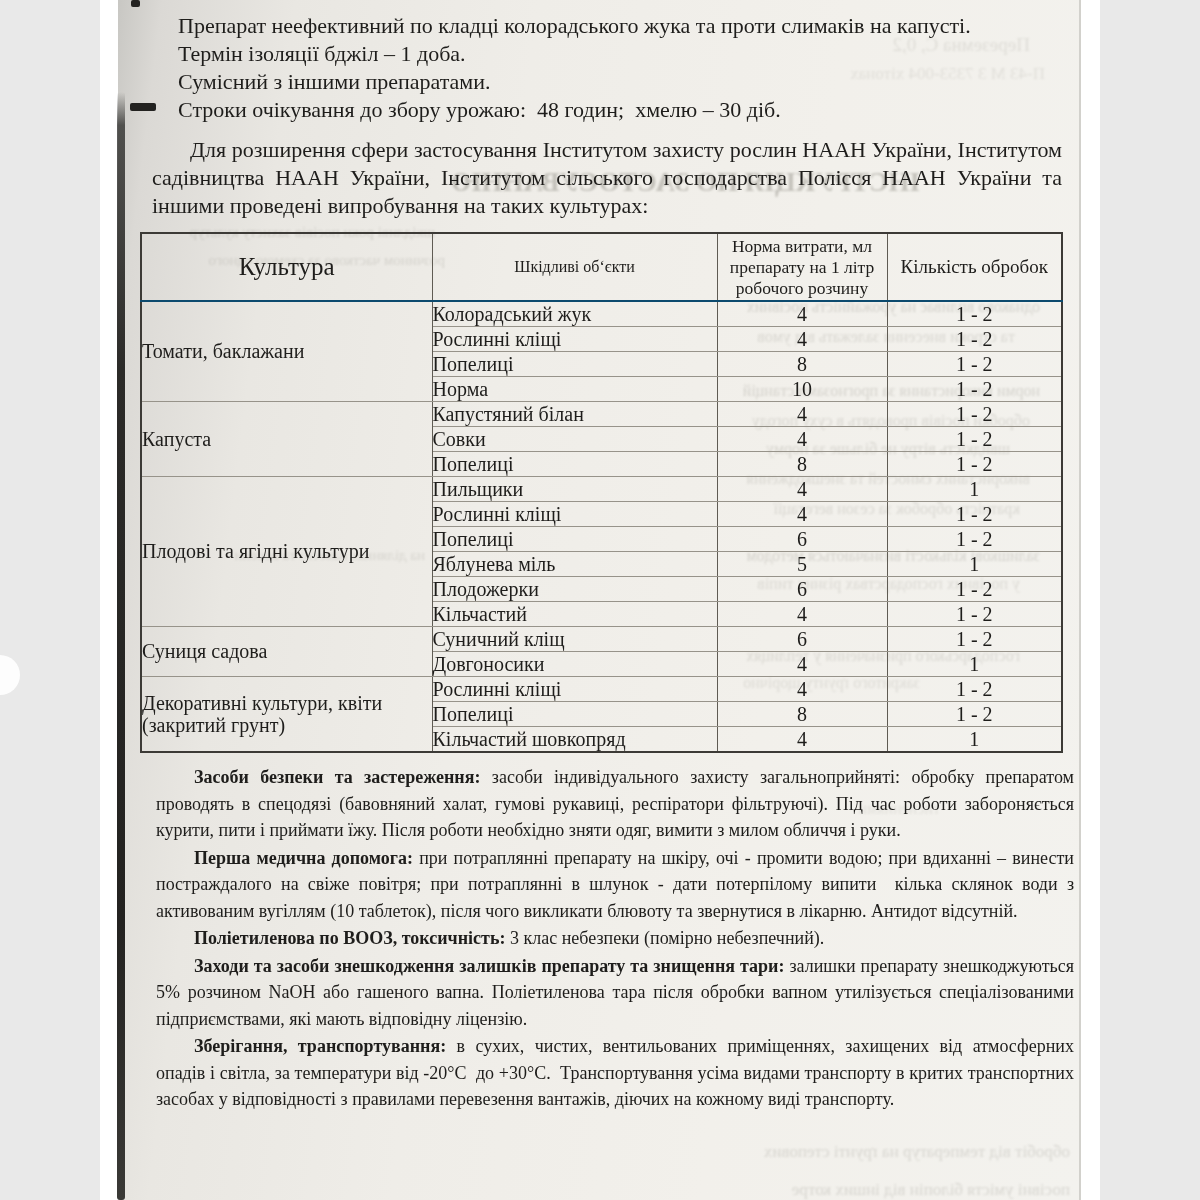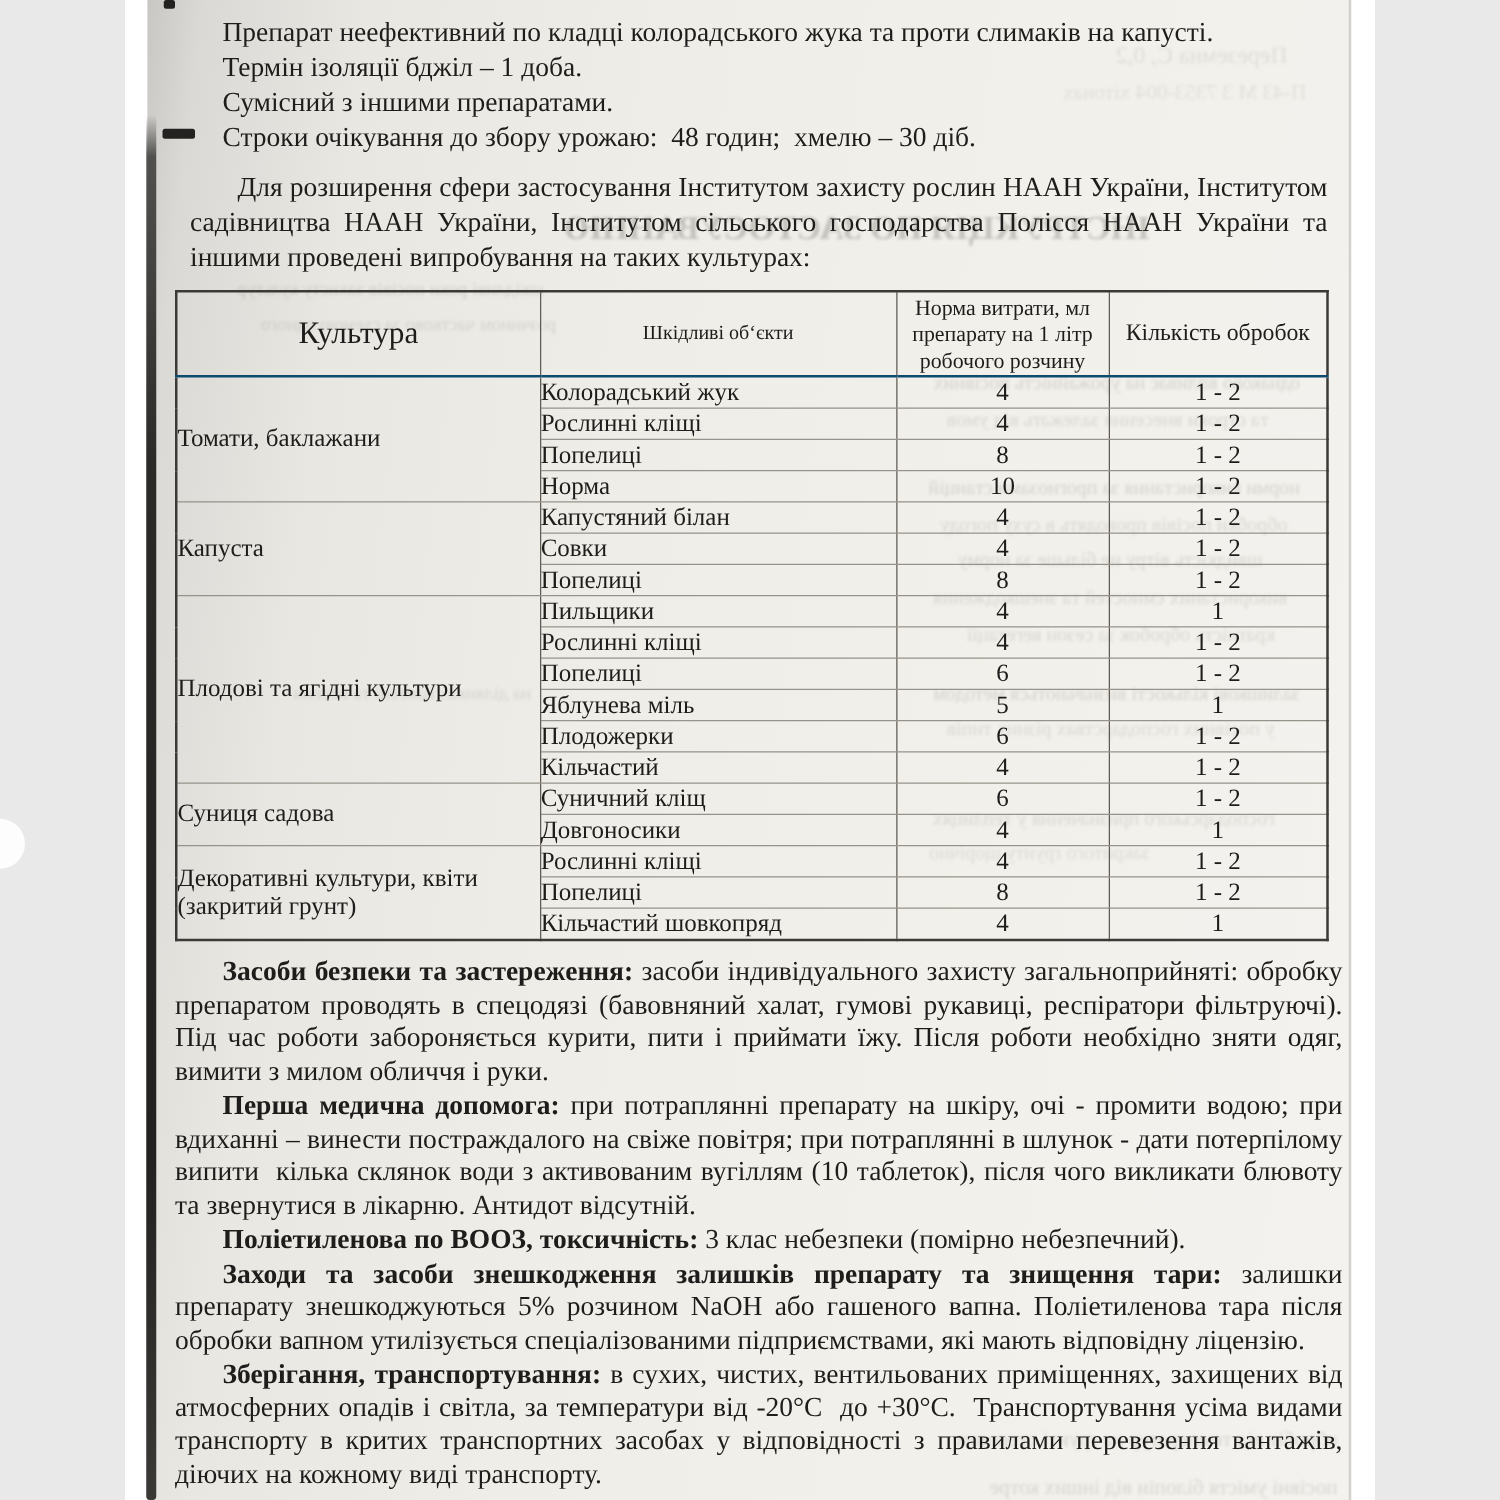--- a/index.html
+++ b/index.html
@@ -57,21 +57,21 @@
   table.crops tbody td{
     height:24px;font-size:20px;vertical-align:middle;
     border-top:1px solid #97938a;border-bottom:1px solid #97938a;
   }
   td.culture{padding-left:12px;line-height:1.12;font-size:20px;}
   td.pest{padding-left:48px;}
   td.num{text-align:center;}
   tr.group-end td{border-bottom:2px solid #45423d;}
   .sections{margin-top:11px;}
   .sections p{
-    margin:0 0 1px 0;font-size:22px;line-height:26.5px;
+    margin:0 0 1px 16px;font-size:18px;line-height:26.5px;
     text-indent:38px;text-align:justify;
   }
   .sections b{font-weight:bold;}
   .bleed{
     position:absolute;transform:scaleX(-1);filter:blur(1.3px);
     color:#8f8d84;white-space:nowrap;overflow:hidden;
     font-family:"Liberation Serif","DejaVu Serif",serif;
   }
 </style>
 </head>

